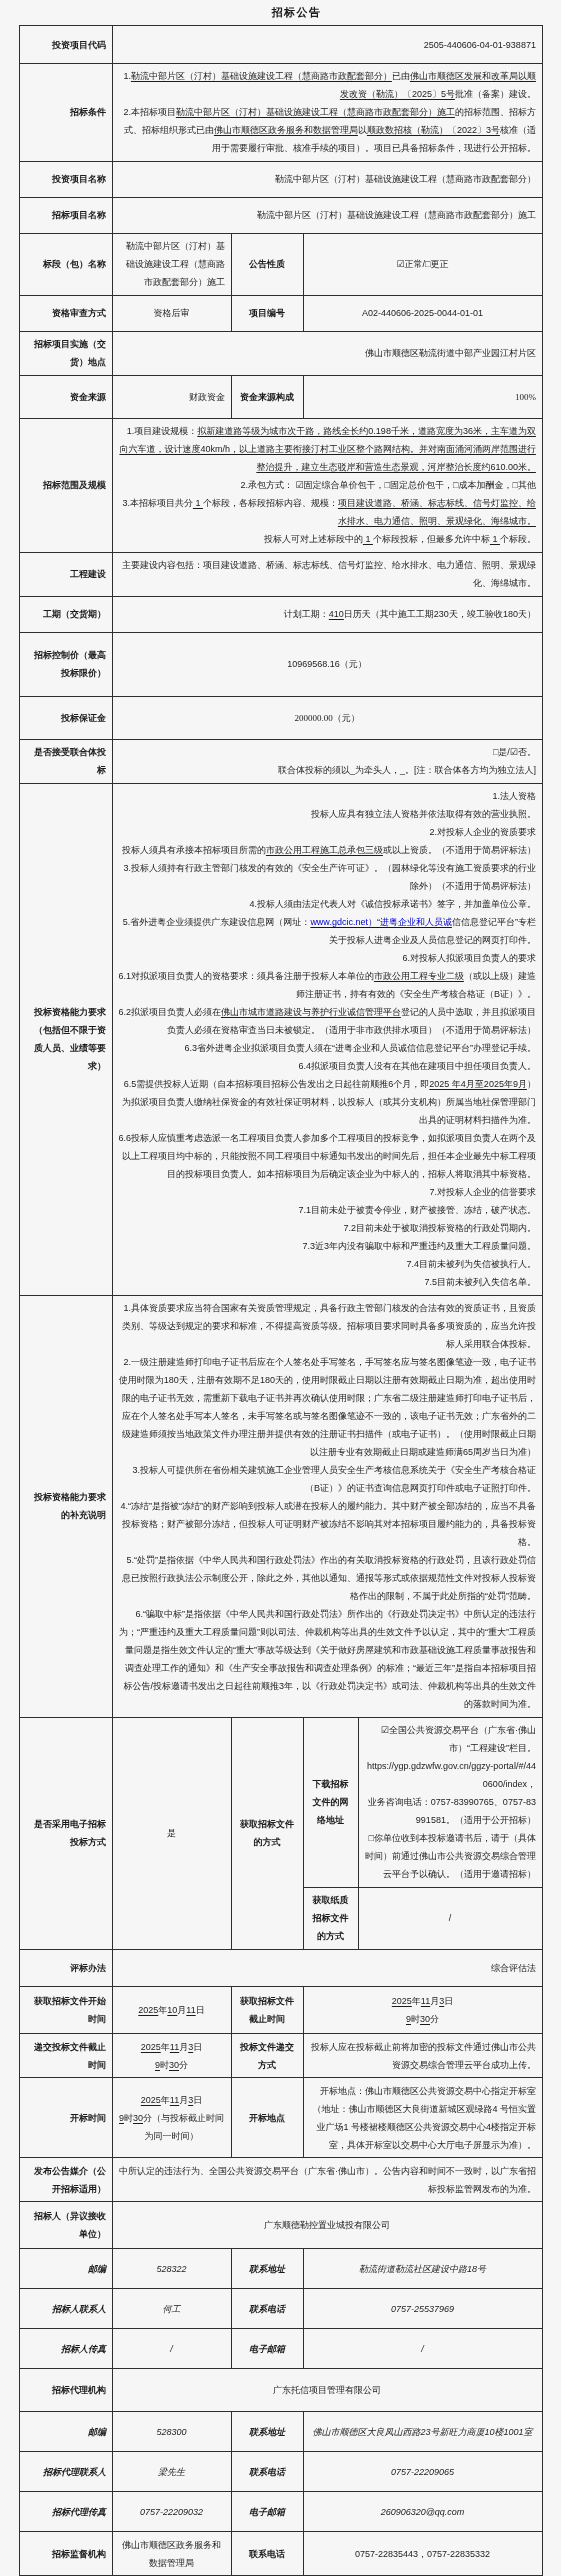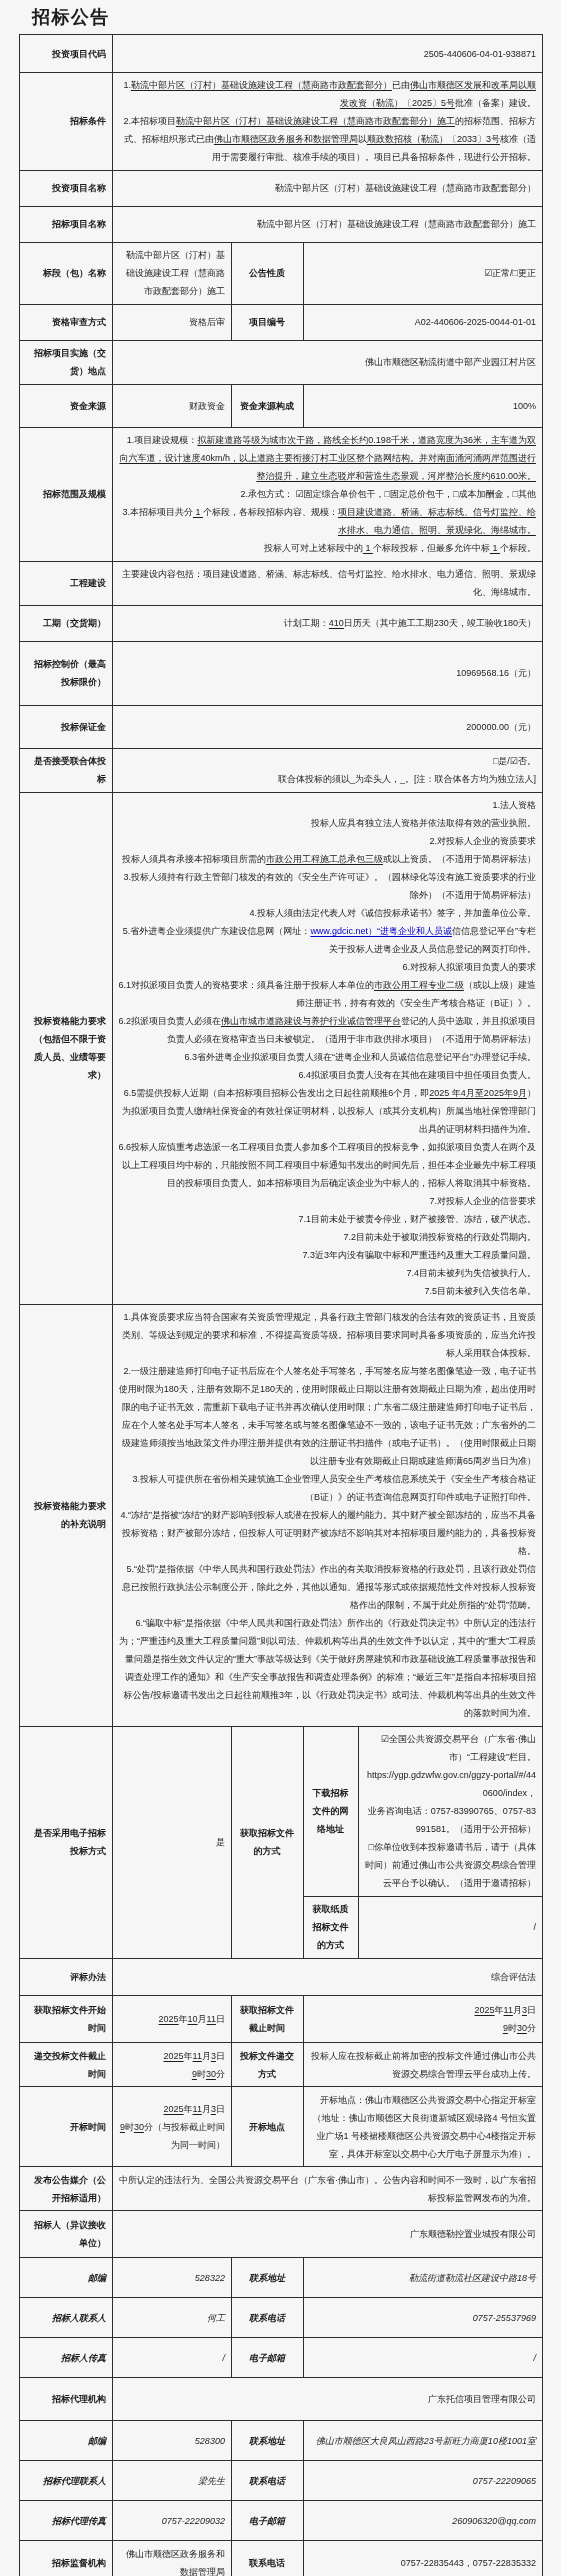--- a/index.html
+++ b/index.html
@@ -4,22 +4,22 @@
 <style>
   html,body{margin:0;padding:0;background:#f6f6f6;}
   .page{
     width:561px;
     background:#f6f6f6;
     font-family:"Liberation Sans","DejaVu Sans",sans-serif;
     color:#1c1c1c;
     -webkit-font-smoothing:antialiased;
   }
   .title{
-    text-align:left;
-    font-size:18px;
+    text-align:center;
+    font-size:11px;
     font-weight:bold;
     padding:4.9px 0 5.6px;
     letter-spacing:1.4px;
     margin-left:32px;
   }
   table.doc{
     width:524px;
     margin:0 auto 12.6px;
     border-collapse:collapse;
     table-layout:fixed;
@@ -36,28 +36,28 @@
     font-weight:bold;
     text-align:right;
     padding:3.5px 3.5px;
   }
   td.sublbl{
     font-weight:bold;
     text-align:center;
     padding:3.5px 2.1px;
   }
   td.val{text-align:right;}
-  td.center{text-align:right;}
+  td.center{text-align:center;}
   .para{margin:0;}
   .u{text-decoration:underline;text-underline-offset:2.1px;}
   .blue{color:#0000cc;}
   tr.h42>td{height:29.5px;}
   tr.h40>td{height:28px;}
   tr.h52>td{height:36px;}
-  tr.h50>td{height:35px;}
+  tr.h50>td{height:35px;font-family:Liberation Serif, serif;}
   tr.h80>td{height:56px;}
   tr.h56>td{height:39px;margin-top:29px;}
   tr.h46>td{height:32px;font-style:italic;}
 </style>
 </head>
 <body>
 
 <div class="page">
   <div class="title">招标公告</div>
 
@@ -73,21 +73,21 @@
     <tbody>
         <tr class="h42">
       <td class="lbl">投资项目代码</td>
       <td class="val" colspan="4">2505-440606-04-01-938871</td>
     </tr>
 
     <tr>
       <td class="lbl">招标条件</td>
       <td class="val" colspan="4">
             <div class="para"><span>1.</span><span class="u">勒流中部片区（汀村）基础设施建设工程（慧商路市政配套部分）</span><span>已由</span><span class="u">佛山市顺德区发展和改革局以顺发改资（勒流）〔2025〕5号</span><span>批准（备案）建设。</span></div>
-            <div class="para"><span>2.本招标项目</span><span class="u">勒流中部片区（汀村）基础设施建设工程（慧商路市政配套部分）施工</span><span>的招标范围、招标方式、招标组织形式已由</span><span class="u">佛山市顺德区政务服务和数据管理局</span><span>以</span><span class="u">顺政数招核（勒流）〔2033〕3号</span><span>核准（适用于需要履行审批、核准手续的项目）。项目已具备招标条件，现进行公开招标。</span></div>
+            <div class="para"><span>2.本招标项目</span><span class="u">勒流中部片区（汀村）基础设施建设工程（慧商路市政配套部分）施工</span><span>的招标范围、招标方式、招标组织形式已由</span><span class="u">佛山市顺德区政务服务和数据管理局</span><span>以</span><span class="u">顺政数招核（勒流）〔2022〕3号</span><span>核准（适用于需要履行审批、核准手续的项目）。项目已具备招标条件，现进行公开招标。</span></div>
           </td>
     </tr>
 
     <tr class="h40">
       <td class="lbl">投资项目名称</td>
       <td class="val" colspan="4">勒流中部片区（汀村）基础设施建设工程（慧商路市政配套部分）</td>
     </tr>
 
     <tr class="h40">
       <td class="lbl">招标项目名称</td>

